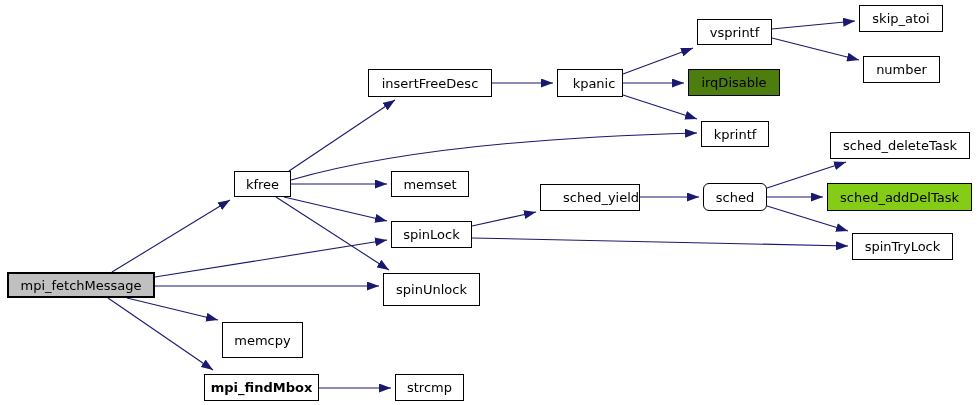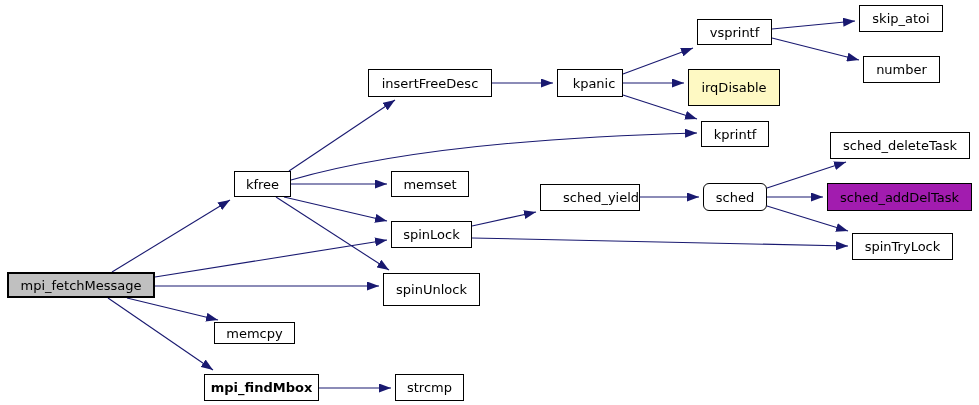--- a/index.html
+++ b/index.html
@@ -82,26 +82,26 @@
       </g>
   </svg>
 
 <div class="node root" style="left: 7px; top: 272px; width: 148px; height: 26px; background: rgb(192, 192, 192);">mpi_fetchMessage</div>
     <div class="node" style="left: 234px; top: 171px; width: 57px; height: 26px; background: rgb(255, 255, 255);">kfree</div>
     <div class="node" style="left: 368px; top: 69px; width: 124px; height: 28px; background: rgb(255, 255, 255);">insertFreeDesc</div>
     <div class="node" style="left: 557px; top: 69px; width: 66px; height: 28px; background: rgb(255, 255, 255); padding-left: 8px;">kpanic</div>
     <div class="node" style="left: 697px; top: 19px; width: 75px; height: 26px; background: rgb(255, 255, 255);">vsprintf</div>
     <div class="node" style="left: 859px; top: 5px; width: 84px; height: 27px; background: rgb(255, 255, 255);">skip_atoi</div>
     <div class="node" style="left: 863px; top: 56px; width: 77px; height: 27px; background: rgb(255, 255, 255);">number</div>
-    <div class="node" style="left: 688px; top: 69px; width: 92px; height: 37px; background: #fef9c3;">irqDisable</div>
+    <div class="node" style="left: 688px; top: 69px; width: 92px; height: 27px; background: #4d7c0f;">irqDisable</div>
     <div class="node" style="left: 701px; top: 121px; width: 68px; height: 26px; background: rgb(255, 255, 255);">kprintf</div>
     <div class="node" style="left: 391px; top: 171px; width: 78px; height: 26px; background: rgb(255, 255, 255);">memset</div>
     <div class="node" style="left: 540px; top: 184px; width: 100px; height: 27px; background: rgb(255, 255, 255); padding-left: 22px;">sched_yield</div>
     <div class="node" style="left: 703px; top: 183px; width: 64px; height: 28px; background: rgb(255, 255, 255); border-radius: 6px;">sched</div>
     <div class="node" style="left: 830px; top: 132px; width: 140px; height: 27px; background: rgb(255, 255, 255);">sched_deleteTask</div>
-    <div class="node" style="left: 827px; top: 183px; width: 145px; height: 28px; background: #a21caf;">sched_addDelTask</div>
+    <div class="node" style="left: 827px; top: 183px; width: 145px; height: 28px; background: #84cc16;">sched_addDelTask</div>
     <div class="node" style="left: 391px; top: 221px; width: 81px; height: 27px; background: rgb(255, 255, 255);">spinLock</div>
     <div class="node" style="left: 852px; top: 233px; width: 101px; height: 27px; background: rgb(255, 255, 255);">spinTryLock</div>
     <div class="node" style="left: 383px; top: 273px; width: 97px; height: 33px; background: rgb(255, 255, 255);">spinUnlock</div>
-    <div class="node" style="left: 214px; top: 322px; width: 81px; height: 22px; background: rgb(255, 255, 255);">memcpy</div>
+    <div class="node" style="left: 222px; top: 322px; width: 81px; height: 36px; background: rgb(255, 255, 255);">memcpy</div>
     <div class="node" style="left: 204px; top: 374px; width: 115px; height: 27px; background: rgb(255, 255, 255); font-weight: bold;">mpi_findMbox</div>
     <div class="node" style="left: 395px; top: 374px; width: 69px; height: 27px; background: rgb(255, 255, 255);">strcmp</div>
   </div>
 
 </body></html>

